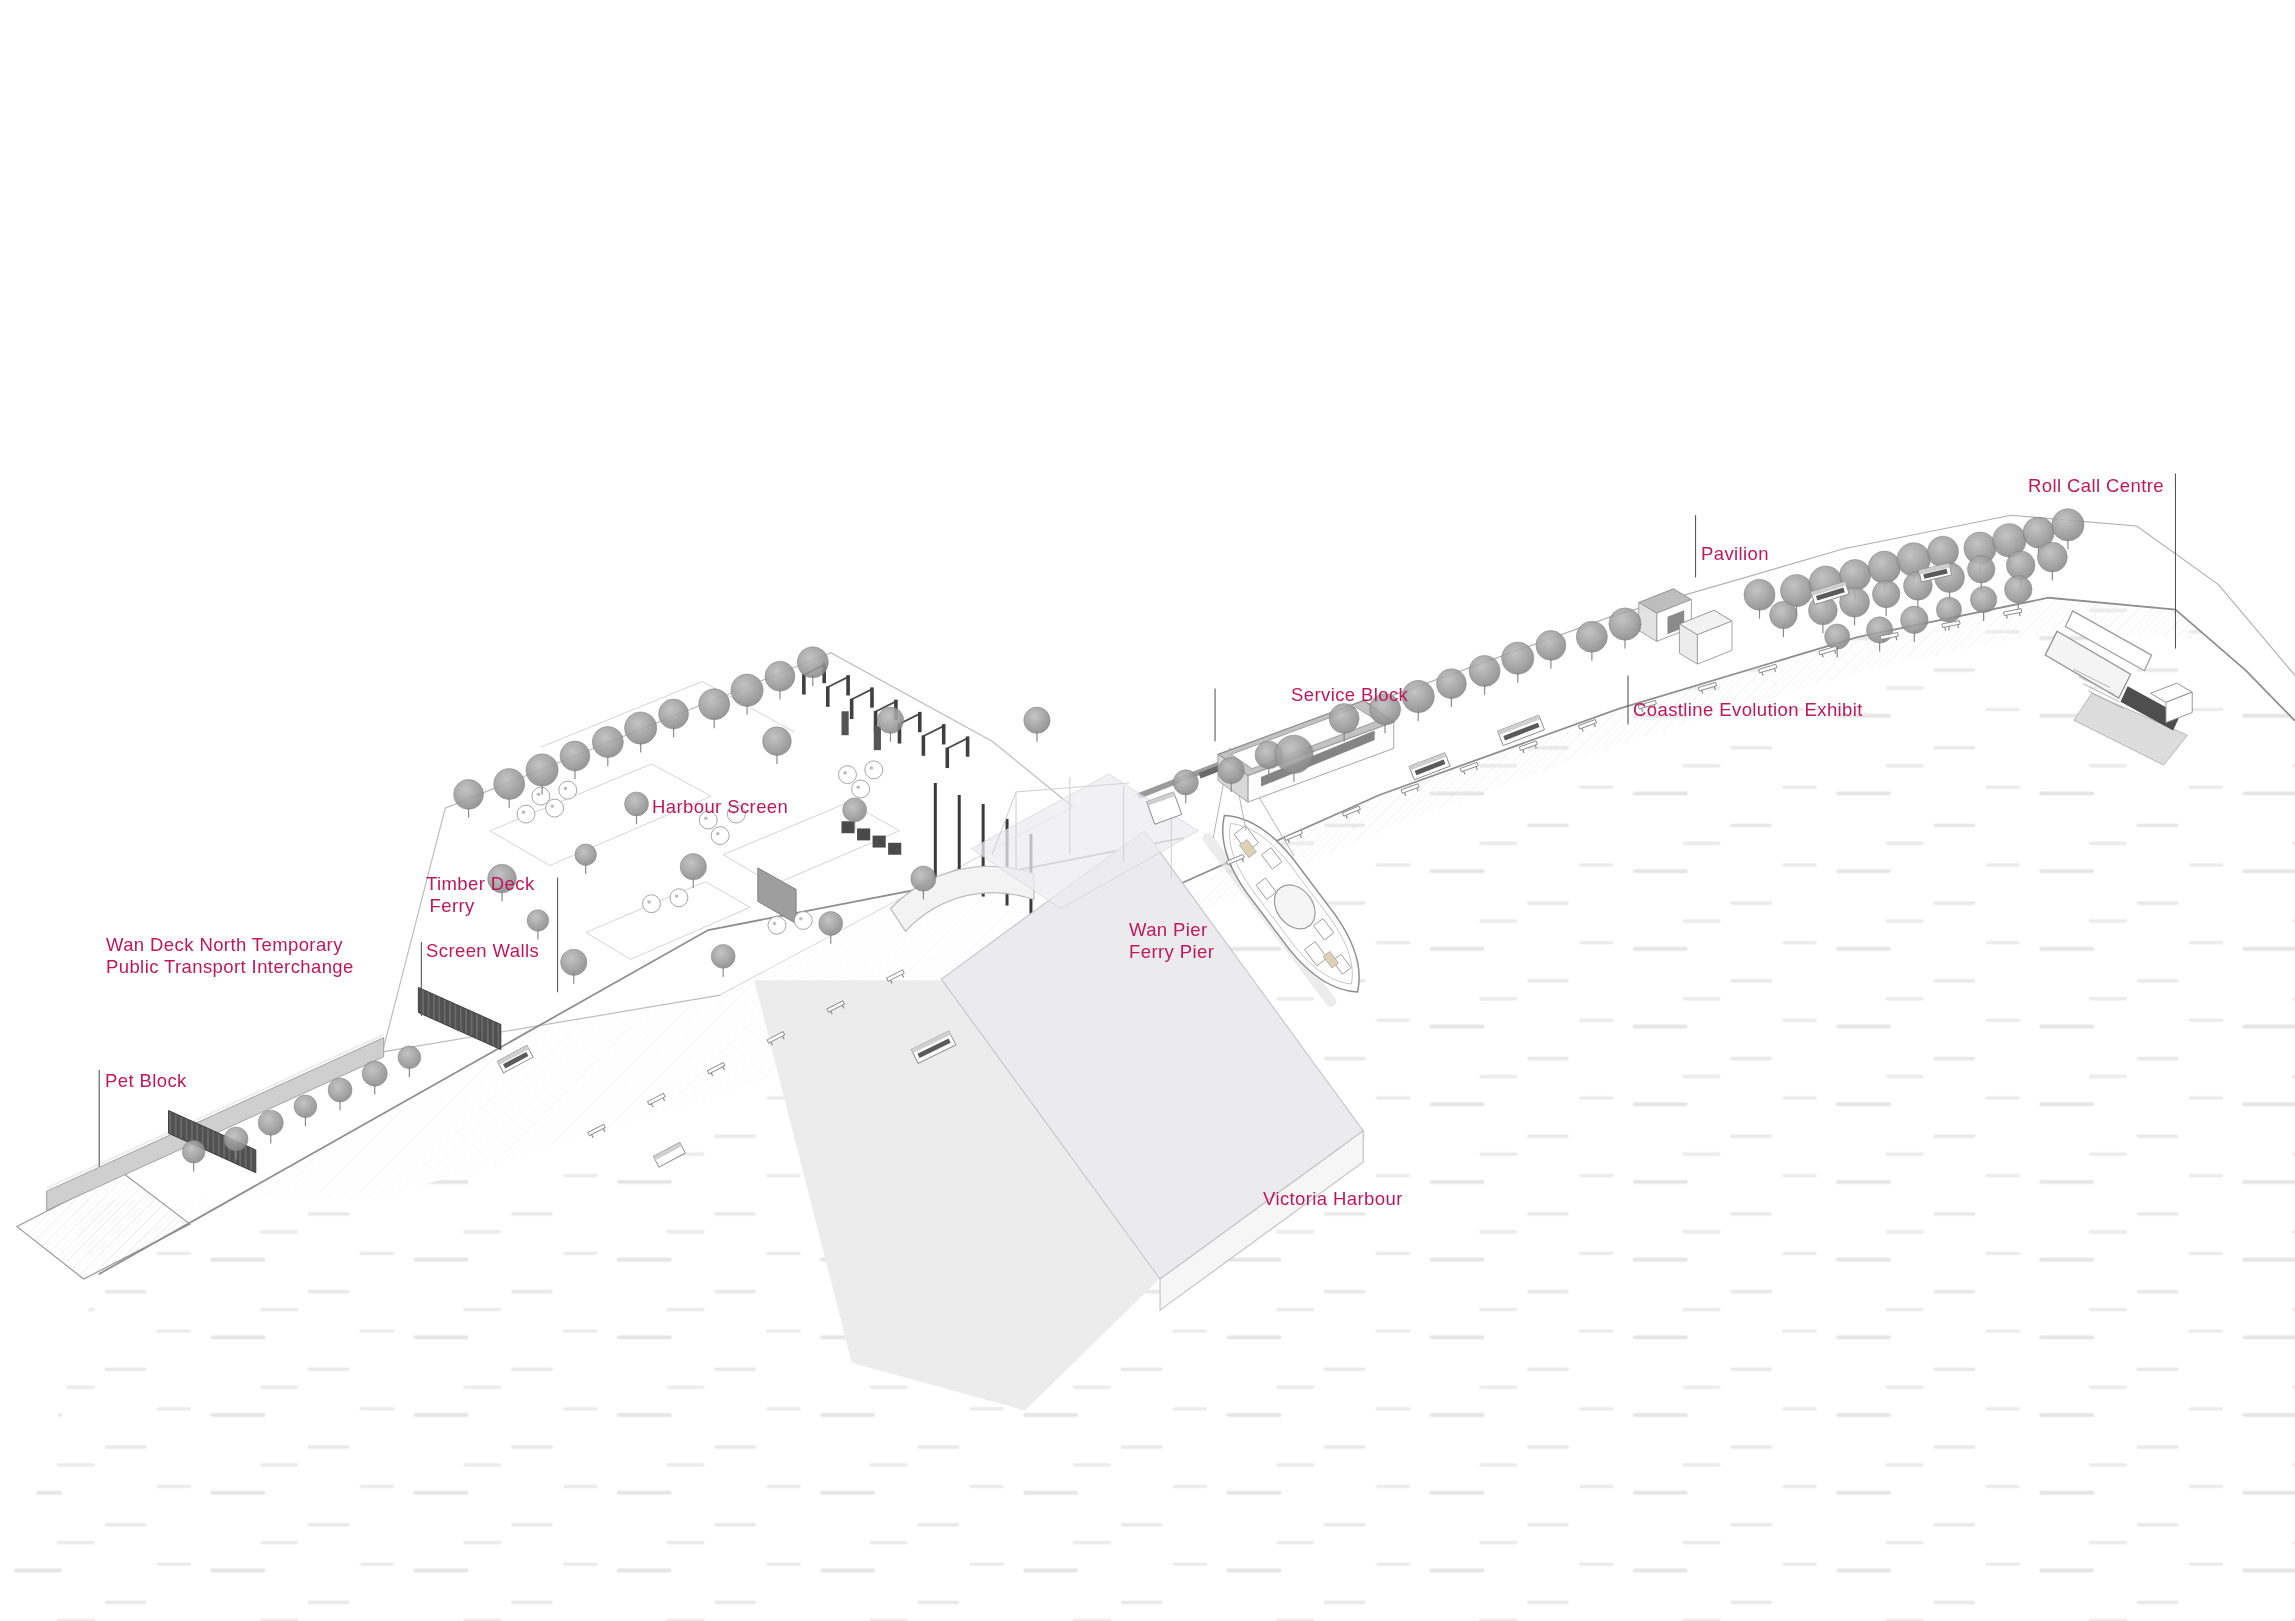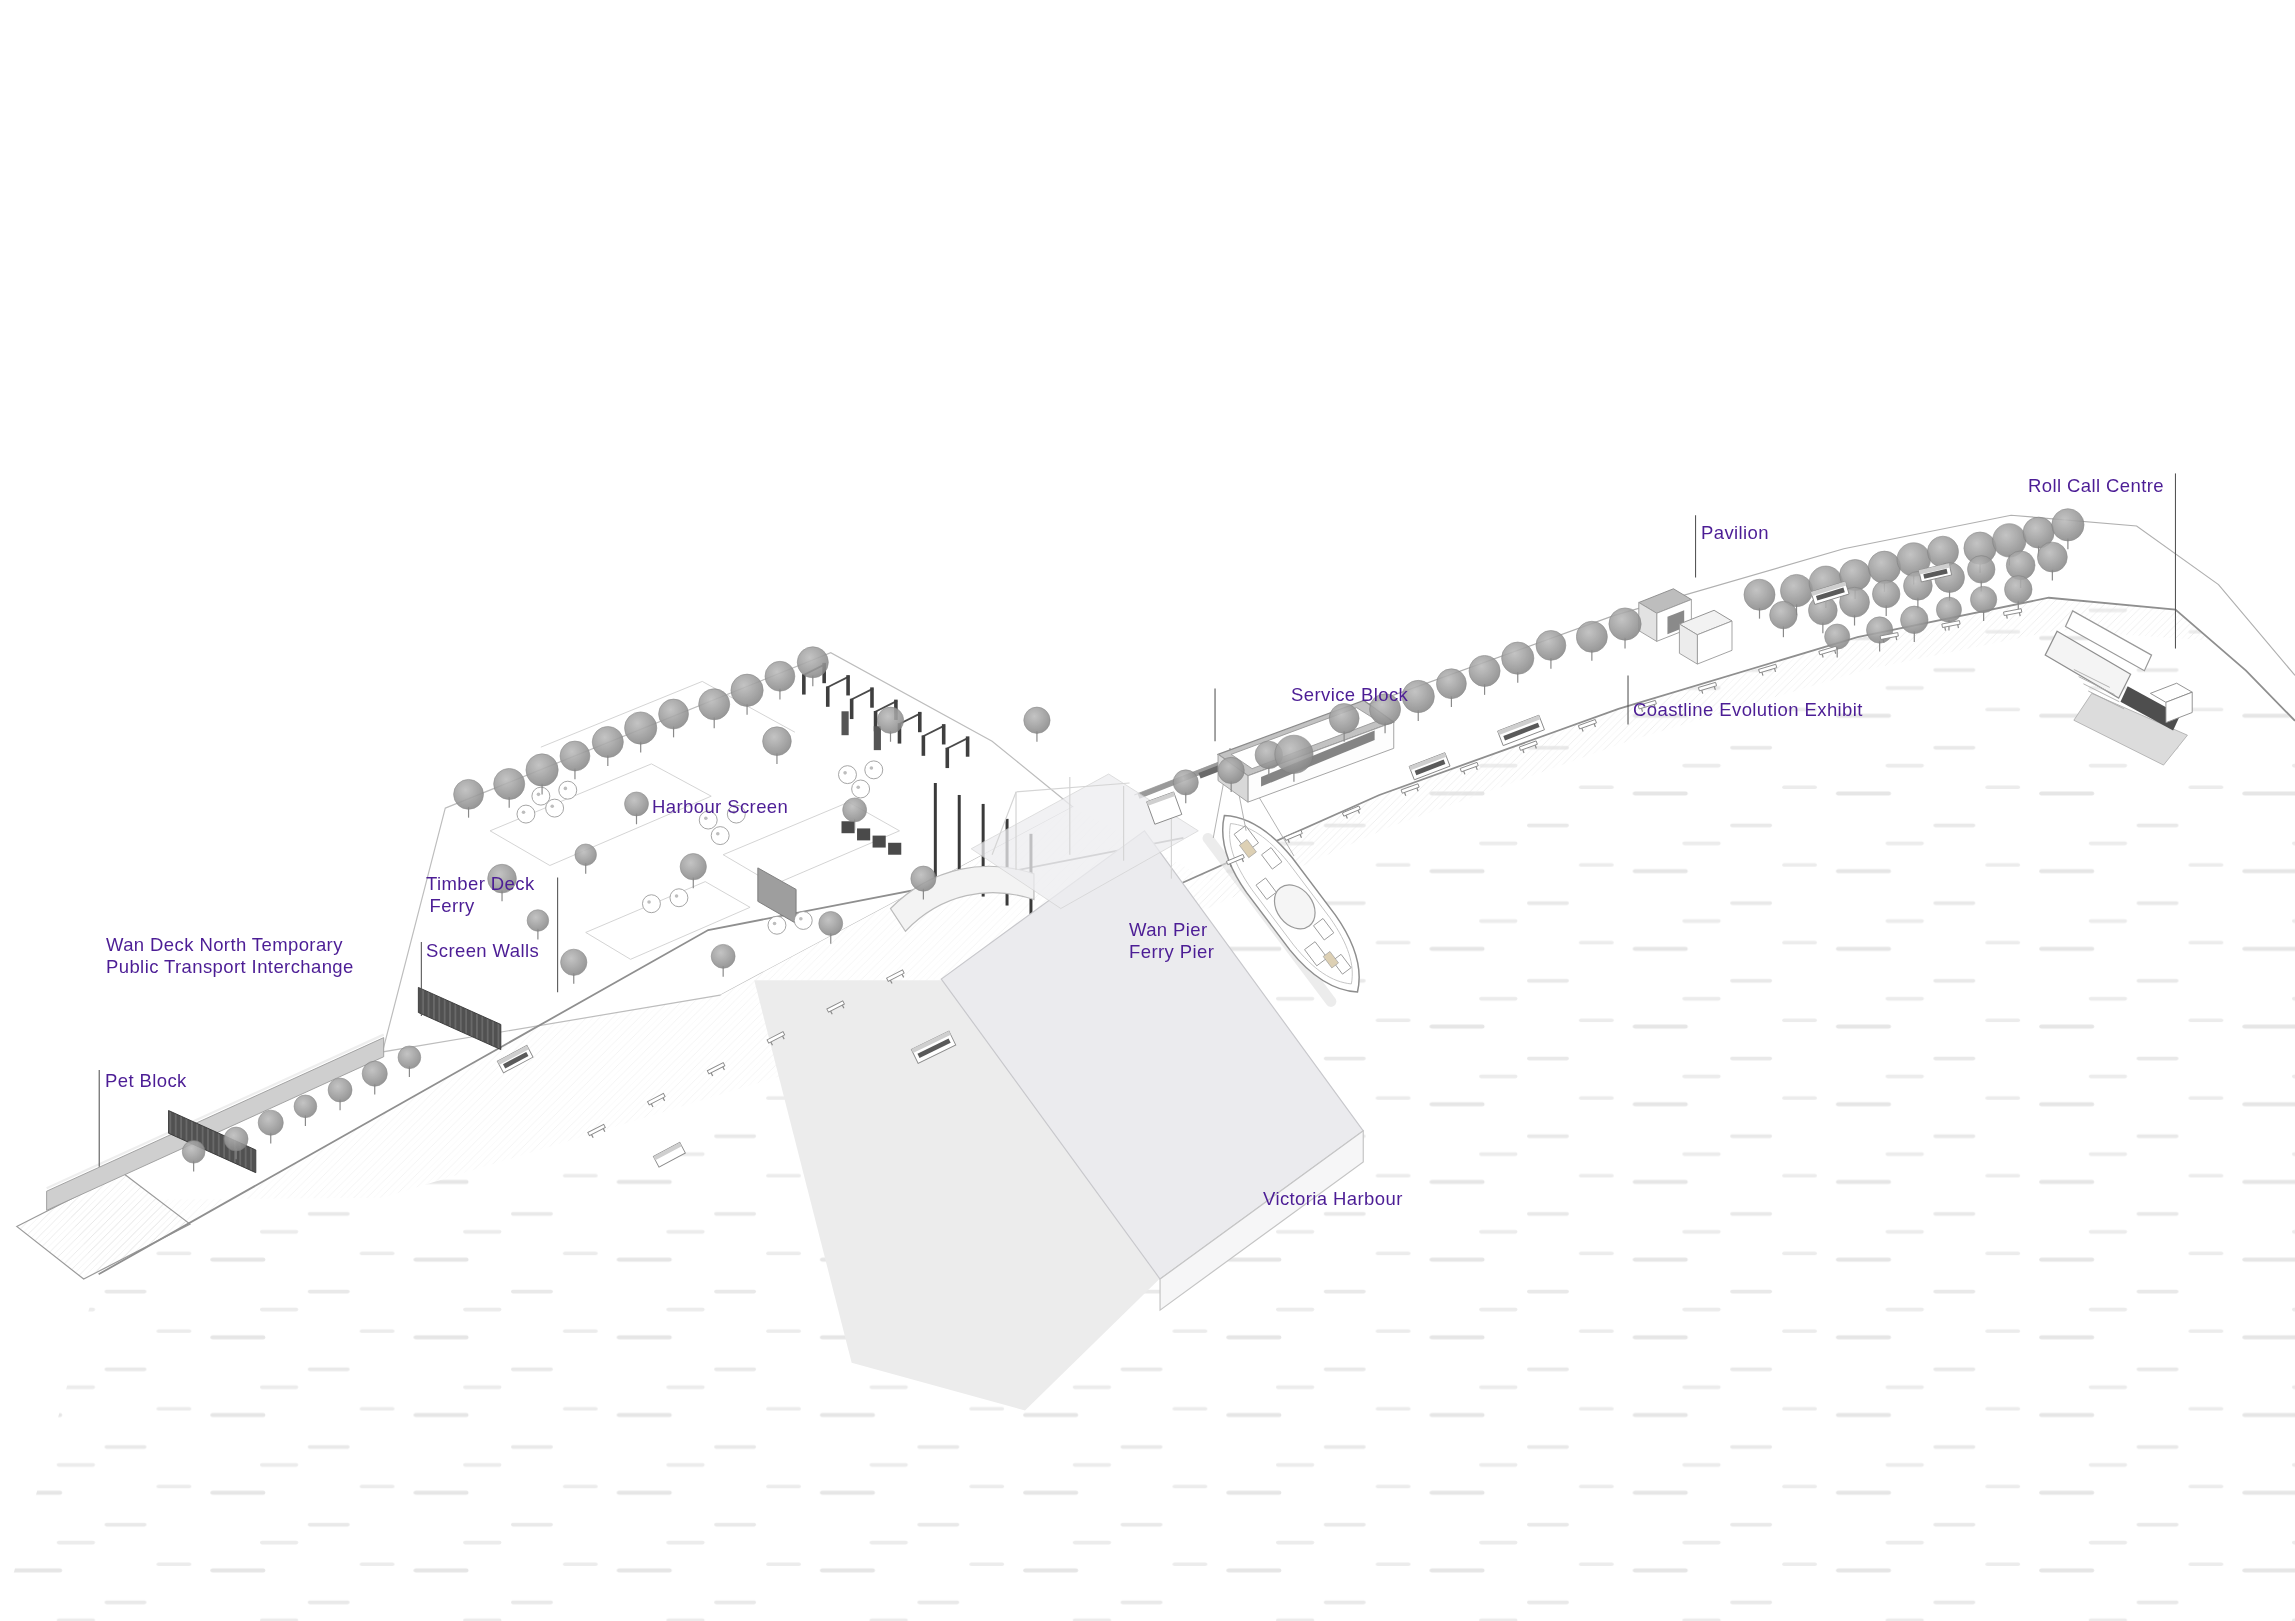--- a/index.html
+++ b/index.html
@@ -4,21 +4,21 @@
 <style>
   html,body{margin:0;padding:0;}
   body{
     width:2295px;height:1621px;position:relative;background:#ffffff;overflow:hidden;
     font-family:"Liberation Sans","DejaVu Sans",sans-serif;
   }
   #drawing{position:absolute;left:0;top:0;}
   .lbl{
     position:absolute;
     font-size:18.5px;line-height:21.5px;letter-spacing:0.4px;
-    color:#4c1d95;white-space:nowrap;font-weight:400;
+    color:#be185d;white-space:nowrap;font-weight:400;
   }
 </style>
 </head>
 <body>
 
 <svg id="drawing" width="2295" height="1621" viewBox="0 0 3840 2712" aria-hidden="true">
   <defs>
     <radialGradient id="gTree" cx="40%" cy="35%" r="70%">
       <stop offset="0%" stop-color="#bcbcbc"></stop>
       <stop offset="100%" stop-color="#868686"></stop>
@@ -505,21 +505,21 @@
     <line x1="2837" y1="862" x2="2837" y2="966"></line>
     <line x1="2033" y1="1152" x2="2033" y2="1240"></line>
     <line x1="2724" y1="1130" x2="2724" y2="1212"></line>
     <line x1="933" y1="1468" x2="933" y2="1660"></line>
     <line x1="705" y1="1576" x2="705" y2="1700"></line>
     <line x1="166" y1="1790" x2="166" y2="1952"></line>
   </g>
 </svg>
 
 <div class="lbl" style="left:2028px;top:475px">Roll Call Centre</div>
-<div class="lbl" style="left:1701px;top:522px">Pavilion</div>
+<div class="lbl" style="left:1701px;top:543px">Pavilion</div>
 <div class="lbl" style="left:1291px;top:684px">Service Block</div>
 <div class="lbl" style="left:1633px;top:699px">Coastline Evolution Exhibit</div>
 <div class="lbl" style="left:652px;top:796px">Harbour Screen</div>
 <div class="lbl" style="left:426px;top:873px">
   <div>Timber Deck</div>
   <div style="padding-left:3.6px">Ferry</div>
 </div>
 <div class="lbl" style="left:426px;top:940px">Screen Walls</div>
 <div class="lbl" style="left:106px;top:934px">
   <div>Wan Deck North Temporary</div>

